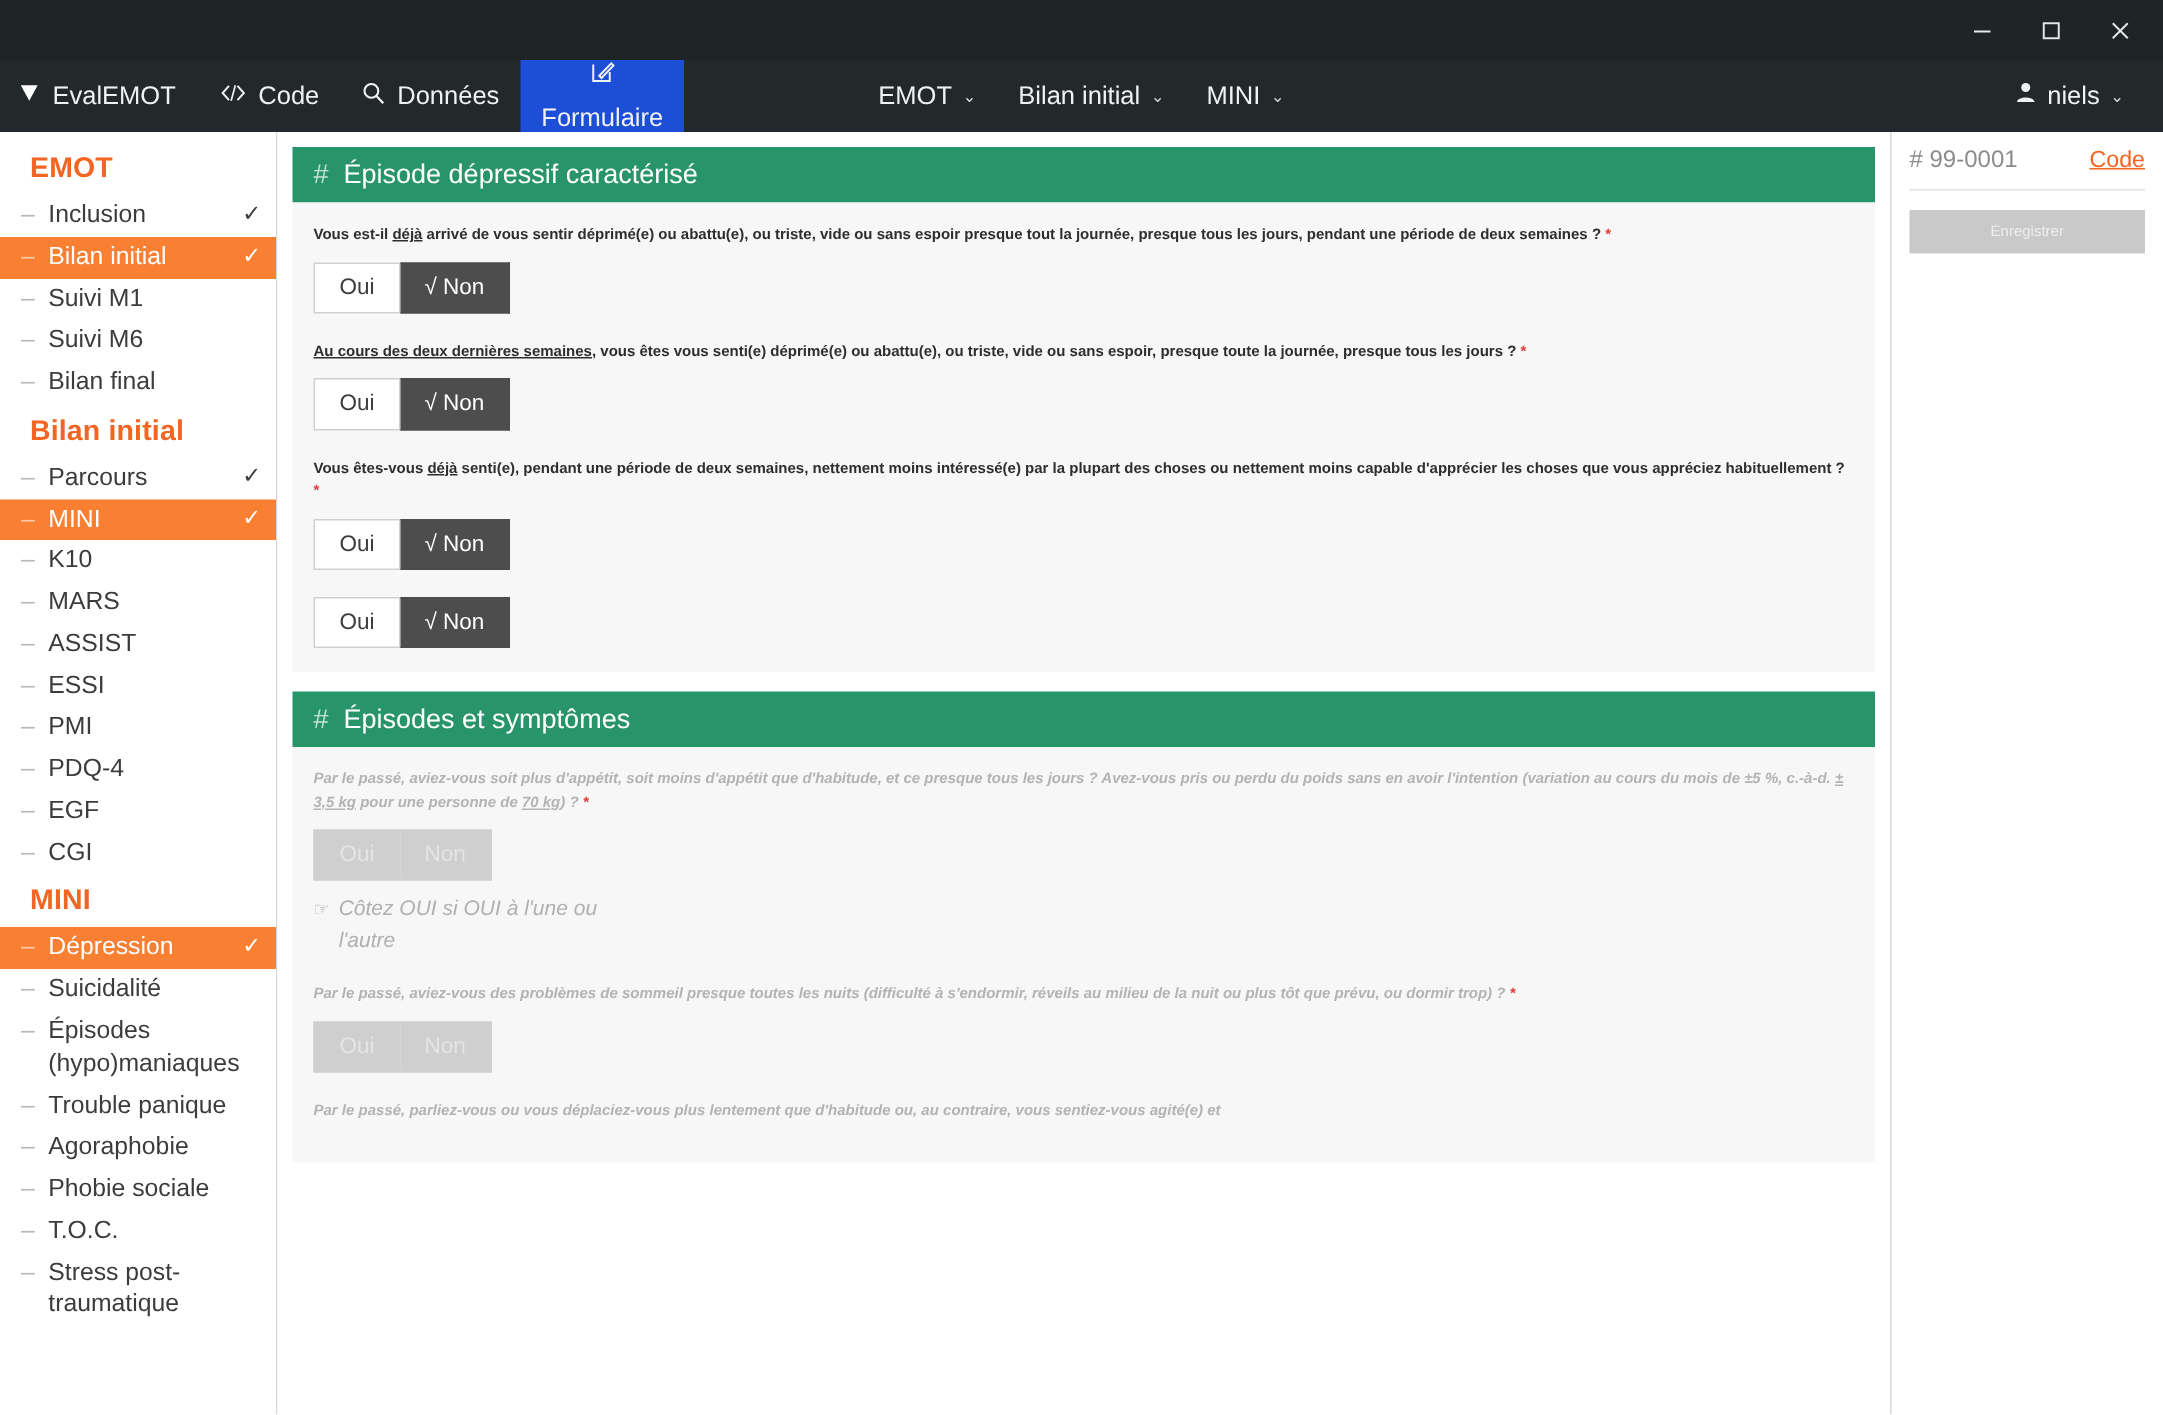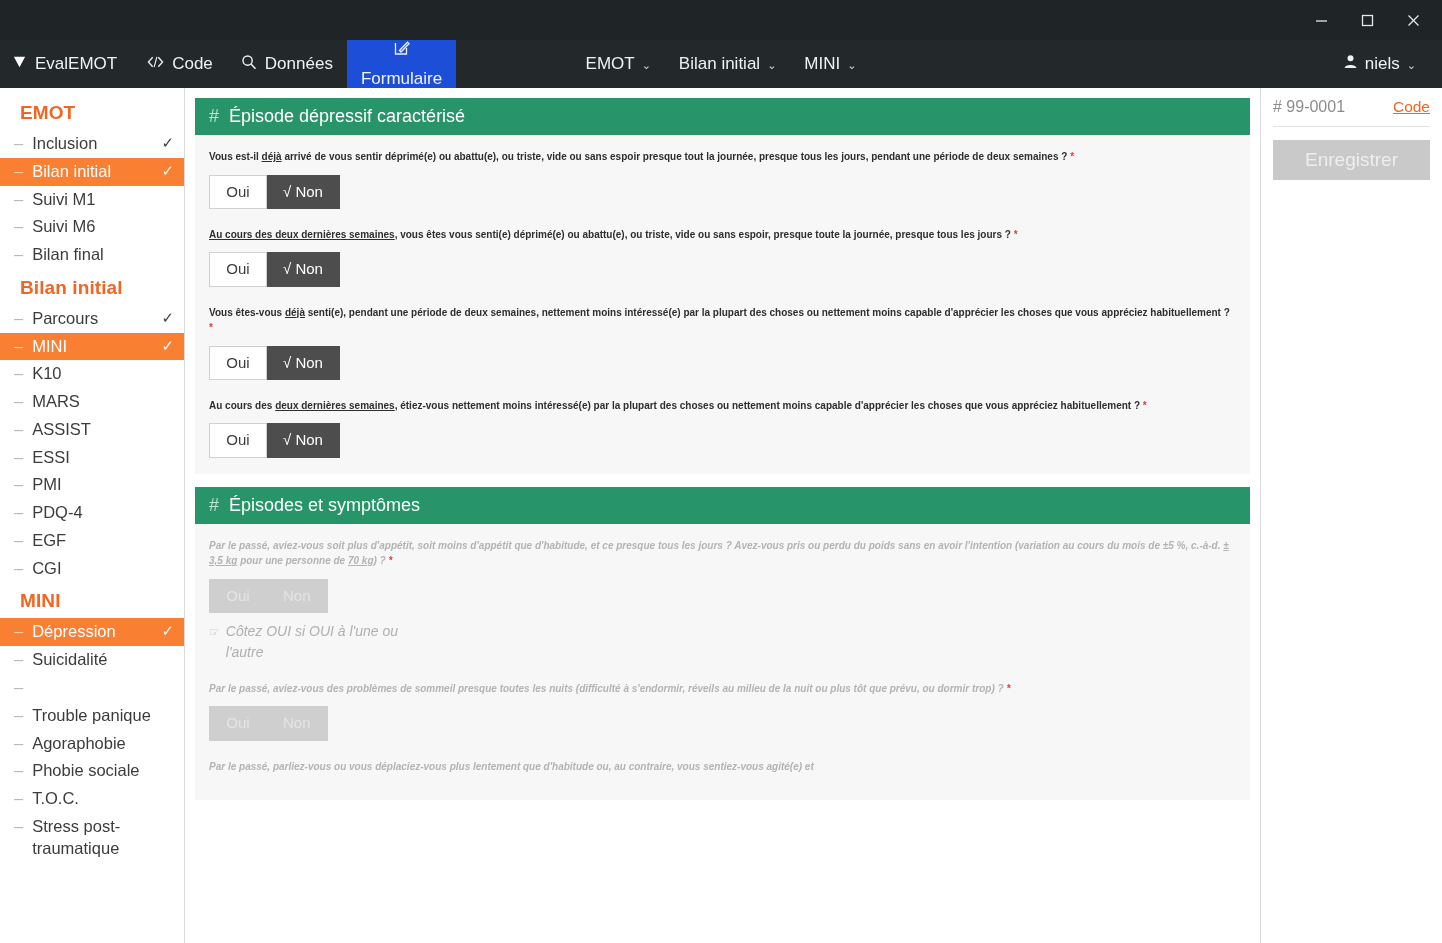--- a/index.html
+++ b/index.html
@@ -124,21 +124,21 @@
     border-left: 1px solid #d9d9d9; padding: 10px 12px;
   }
   .rp-top {
     display: flex; align-items: flex-start; justify-content: space-between;
     font-size: 16px; color: #8c8c8c; padding-bottom: 10px;
     border-bottom: 1px solid #e2e2e2;
   }
   .rp-audit { color: #f26522; text-decoration: underline; font-size: 15.5px; }
   .rp-save {
     margin-top: 13px; width: 100%; background: #c9c9c9; color: #eeeeee;
-    border: none; font-size: 19px; padding: 9px 0; text-align: center;
+    border: none; font-size: 10px; padding: 9px 0; text-align: center;
     font-family: "Liberation Sans", sans-serif;
   }
 </style>
 </head>
 <body>
 
 <div class="titlebar">
   <div class="winbtn">
     <svg width="13" height="13" viewBox="0 0 13 13">
         <line x1="1" y1="7" x2="12" y2="7" stroke="#e6e8ea" stroke-width="1.3"></line>
@@ -300,20 +300,21 @@
         <span class="dash">–</span>
         <span class="lbl">Dépression</span>
         <span class="chk">✓</span>
       </div>
       <div class="side-item">
         <span class="dash">–</span>
         <span class="lbl">Suicidalité</span>
       </div>
       <div class="side-item">
         <span class="dash">–</span>
+        <span class="lbl">Épisodes (hypo)maniaques</span>
       </div>
       <div class="side-item">
         <span class="dash">–</span>
         <span class="lbl">Trouble panique</span>
       </div>
       <div class="side-item">
         <span class="dash">–</span>
         <span class="lbl">Agoraphobie</span>
       </div>
       <div class="side-item">
@@ -342,21 +343,21 @@
               <div class="btn on"><span>√</span> <span>Non</span></div>
             </div></div>
           <div class="q"><div class="q-text"><span class="u">Au cours des deux dernières semaines</span><span>, vous êtes vous senti(e) déprimé(e) ou abattu(e), ou triste, vide ou sans espoir, presque toute la journée, presque tous les jours ? </span><span class="req">*</span></div><div class="btngroup">
               <div class="btn"><span>Oui</span></div>
               <div class="btn on"><span>√</span> <span>Non</span></div>
             </div></div>
           <div class="q"><div class="q-text"><span>Vous êtes-vous </span><span class="u">déjà</span><span> senti(e), pendant une période de deux semaines, nettement moins intéressé(e) par la plupart des choses ou nettement moins capable d'apprécier les choses que vous appréciez habituellement ? </span><span class="req">*</span></div><div class="btngroup">
               <div class="btn"><span>Oui</span></div>
               <div class="btn on"><span>√</span> <span>Non</span></div>
             </div></div>
-          <div class="q"><div class="q-text"><span>Au cours des </span><span class="u">deux dernières semaines</span><span>, étiez-vous nettement moins intéressé(e) par la plupart des choses ou nettement moins capable d'apprécier les choses que vous appréciez habituellement ? </span><span class="req">*</span></div><div class="btngroup">
+          <div class="q"><div class="btngroup">
               <div class="btn"><span>Oui</span></div>
               <div class="btn on"><span>√</span> <span>Non</span></div>
             </div></div>
         </div>
       </div>
       <div class="section">
         <div class="section-head">
           <span class="hash">#</span>
           <span>Épisodes et symptômes</span>
         </div>

